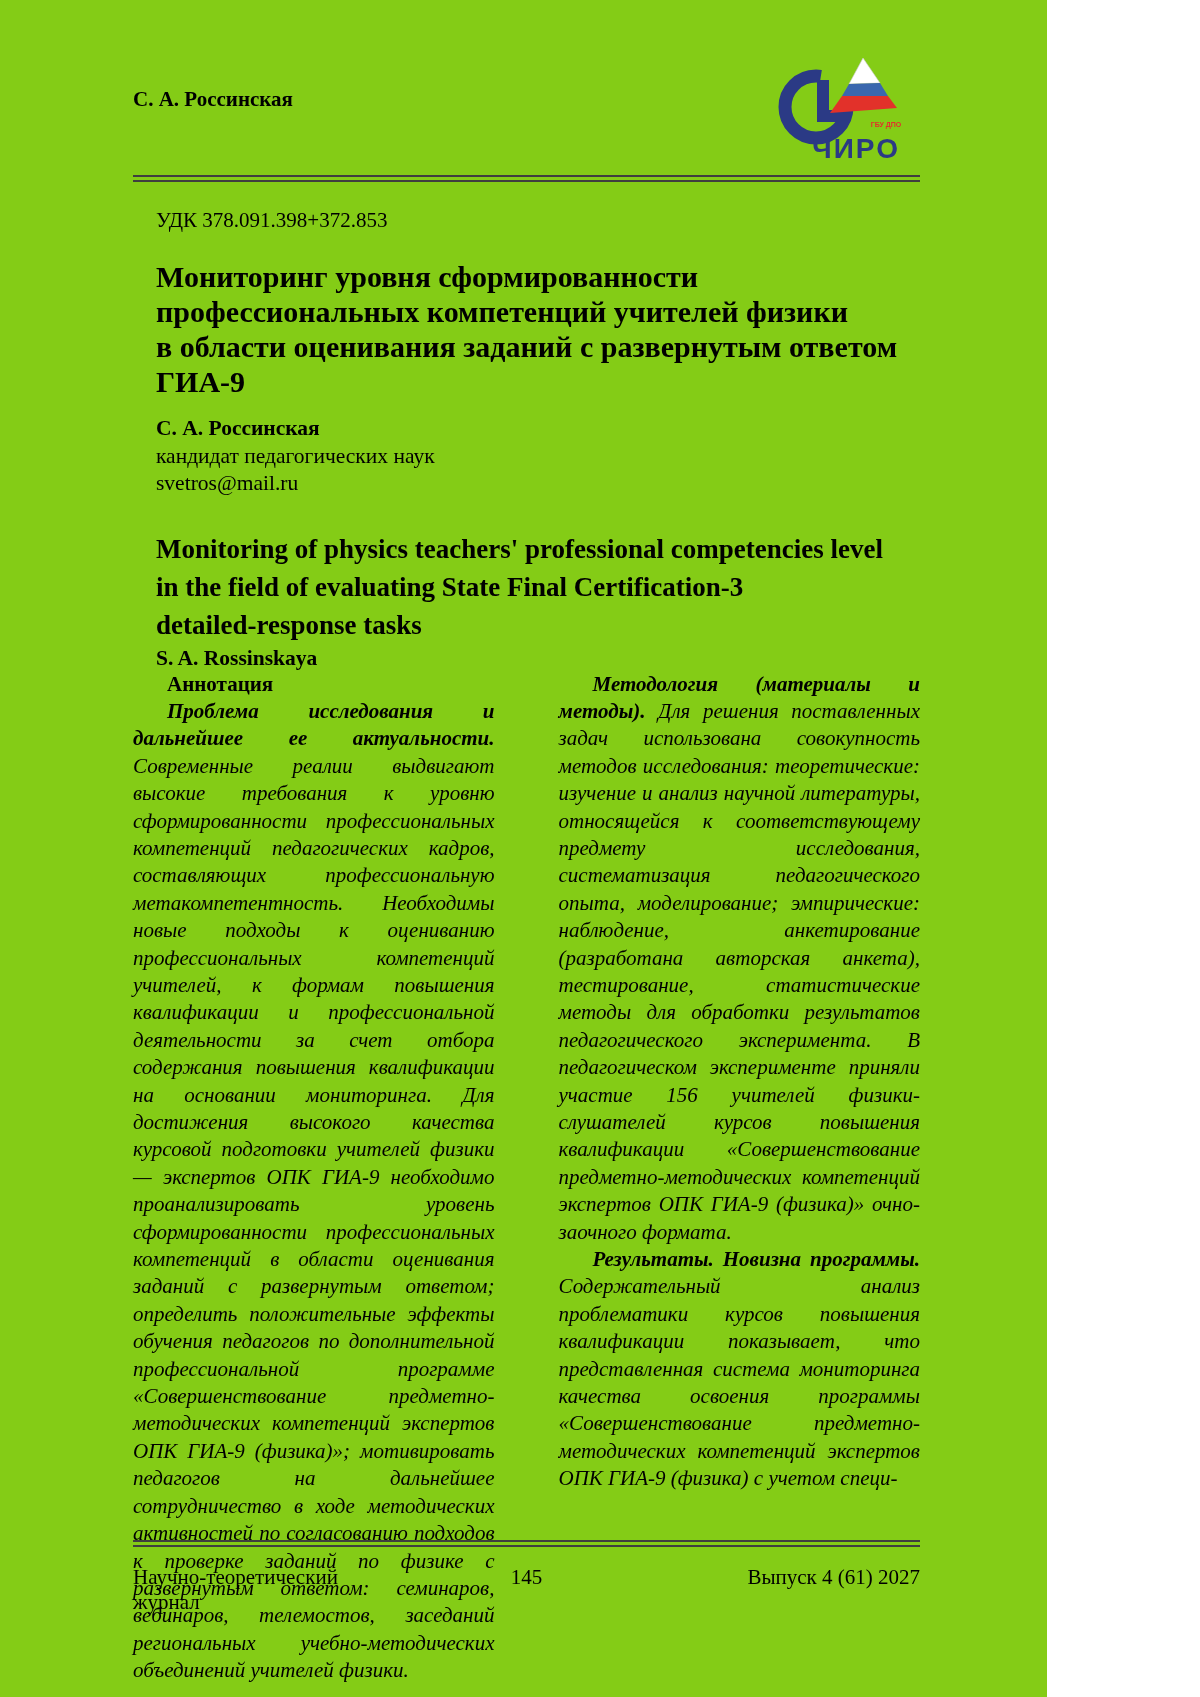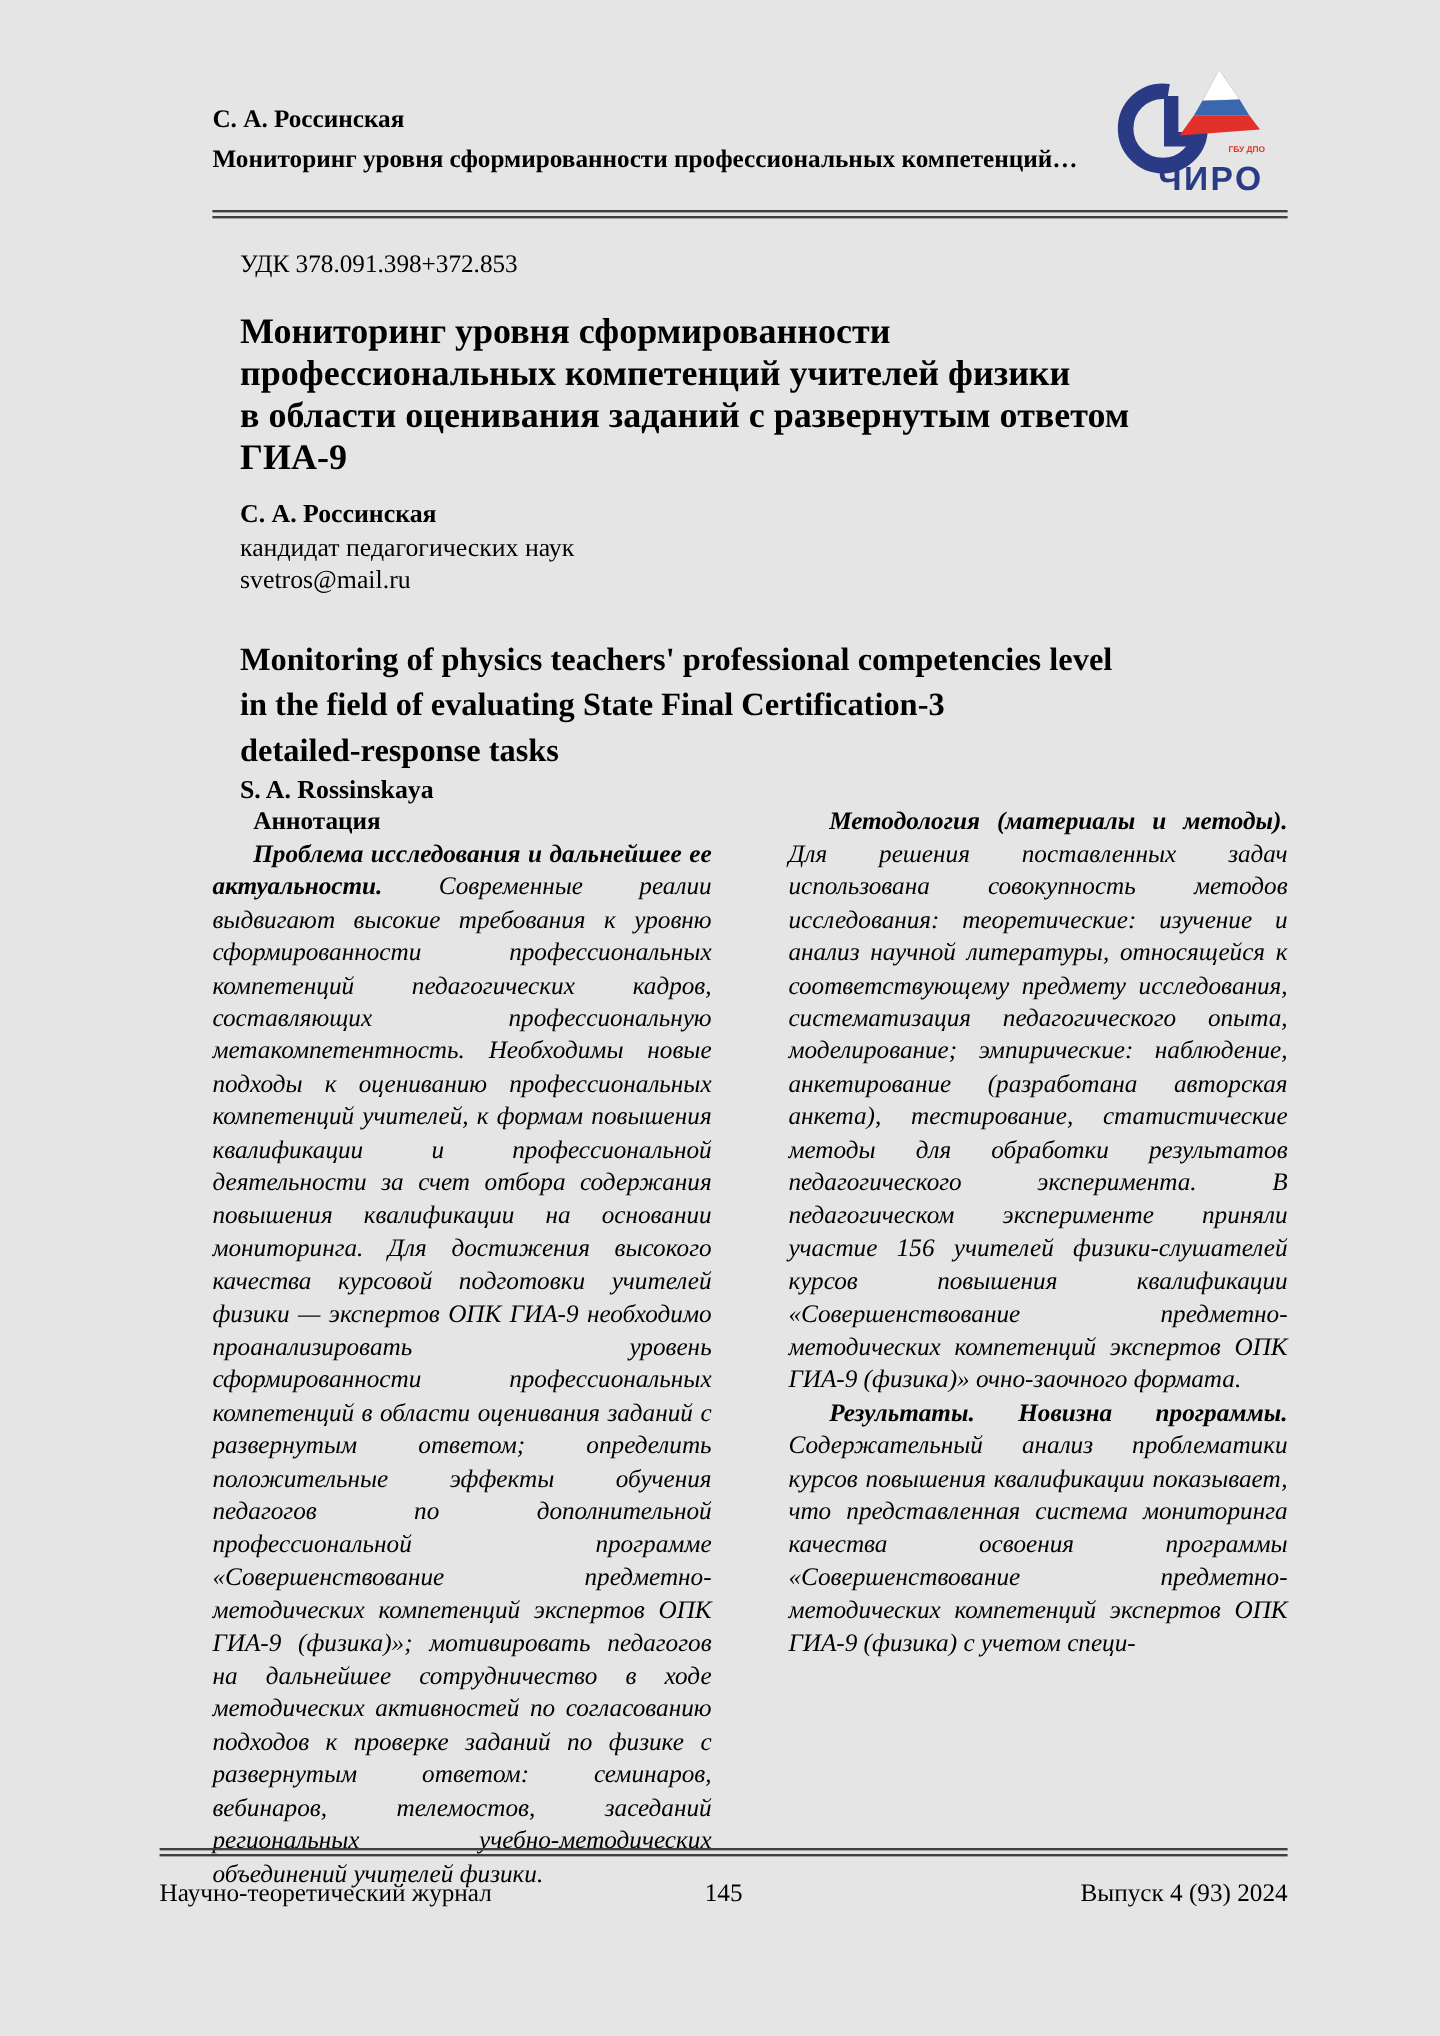--- a/index.html
+++ b/index.html
@@ -1,24 +1,23 @@
 <!DOCTYPE html>
 <html lang="ru"><head>
 <meta charset="utf-8">
 <style>
   html,body{margin:0;padding:0;background:#ffffff;}
   .page{
     position:relative;
-    width:1200px;height:1697px;
-    background:#e5e5e5;
+    width:1047px;height:1697px;
+    background:#84cc16;
     overflow:hidden;
     font-family:"Liberation Serif", serif;
     color:#000;
     box-sizing:border-box;
-    padding-left:44px;
   }
   .content{margin-left:133px;margin-right:127px;}
 
   
   .header{
     display:flex;justify-content:space-between;align-items:flex-start;
     padding-top:55px;height:112px;
   }
   .header-text{padding-top:28px;font-weight:bold;font-size:21px;line-height:33px;}
   .logo{width:170px;height:112px;flex:0 0 auto;margin-right:-14px;}
@@ -68,21 +67,20 @@
 </style>
 </head>
 <body>
 
 <div class="page">
   <div class="content">
 
     <div class="header">
       <div class="header-text">
         <div>С. А. Россинская</div>
-        <div>Мониторинг уровня сформированности профессиональных компетенций…</div>
       </div>
       <div class="logo">
         <svg viewBox="0 0 170 112" width="170" height="112">
 
           <circle cx="52" cy="52" r="31" fill="none" stroke-width="13" pathLength="100" stroke-dasharray="77.5 20 2.5 0" stroke="#2b3a85"></circle>
 
           <path d="M 59 25 L 59 61 L 84 61" fill="none" stroke-width="12" stroke="#2b3a85"></path>
 
           <polygon points="99,3 85,29 116,28" stroke="#c9c9c9" stroke-width="0.6" fill="#ffffff"></polygon>
           <polygon points="85,29 116,28 124,41 78,41" fill="#3a67ae"></polygon>
@@ -135,16 +133,16 @@
         </p>
       </div>
     </div>
   </div>
 
   <div class="footer">
     <div class="double-rule"></div>
     <div class="footer-row">
       <span class="f-left">Научно-теоретический журнал</span>
       <span class="f-center">145</span>
-      <span class="f-right">Выпуск 4 (93) 2024</span>
+      <span class="f-right">Выпуск 4 (61) 2027</span>
     </div>
   </div>
 </div>
 
 </body></html>

